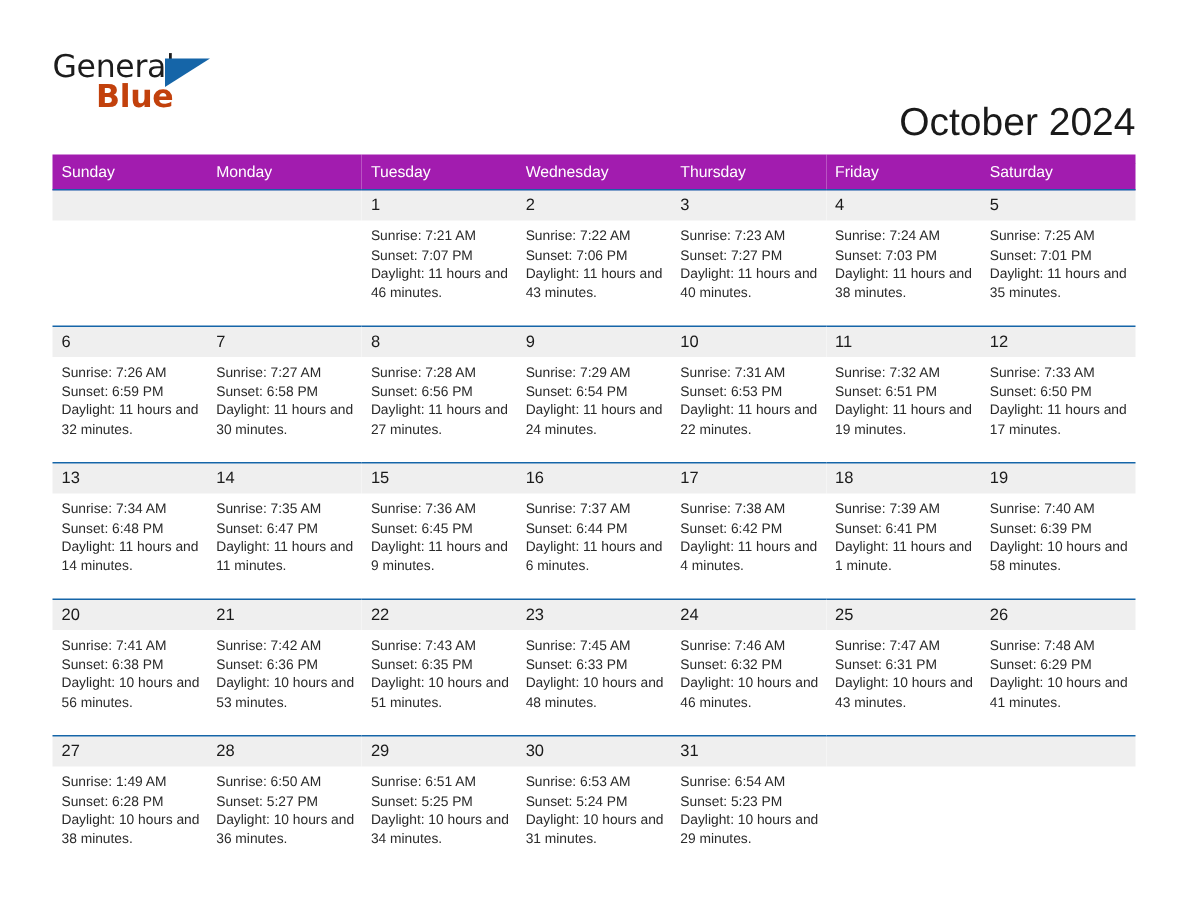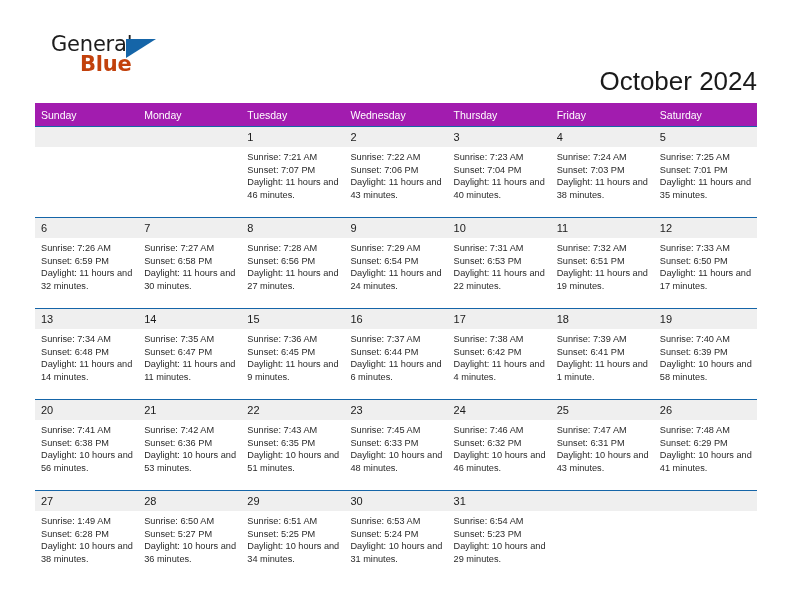--- a/index.html
+++ b/index.html
@@ -26,21 +26,21 @@
   .header {
     position: absolute;
     left: 35px;
     top: 30px;
     right: 35px;
     height: 62px;
   }
 
   .logo {
     position: absolute;
-    left: 16px;
+    left: 0;
     top: 2px;
     width: 180px;
     height: 56px;
   }
   .logo-general {
     position: absolute;
     left: 0;
     top: 0;
     font-size: 21px;
     letter-spacing: -0.2px;
@@ -209,21 +209,21 @@
               <div class="info">
                 <div>Sunrise: 7:22 AM</div>
                 <div>Sunset: 7:06 PM</div>
                 <div class="daylight">Daylight: 11 hours and 43 minutes.</div>
               </div>
             </td>
             <td>
               <div class="daynum">3</div>
               <div class="info">
                 <div>Sunrise: 7:23 AM</div>
-                <div>Sunset: 7:04 PM</div>
+                <div>Sunset: 7:27 PM</div>
                 <div class="daylight">Daylight: 11 hours and 40 minutes.</div>
               </div>
             </td>
             <td>
               <div class="daynum">4</div>
               <div class="info">
                 <div>Sunrise: 7:24 AM</div>
                 <div>Sunset: 7:03 PM</div>
                 <div class="daylight">Daylight: 11 hours and 38 minutes.</div>
               </div>

